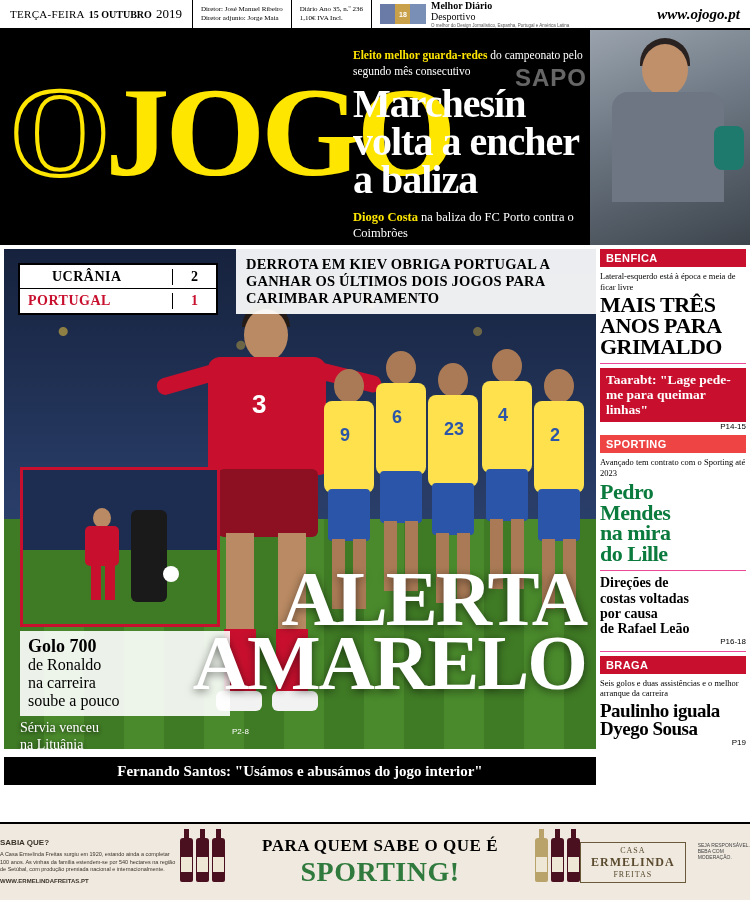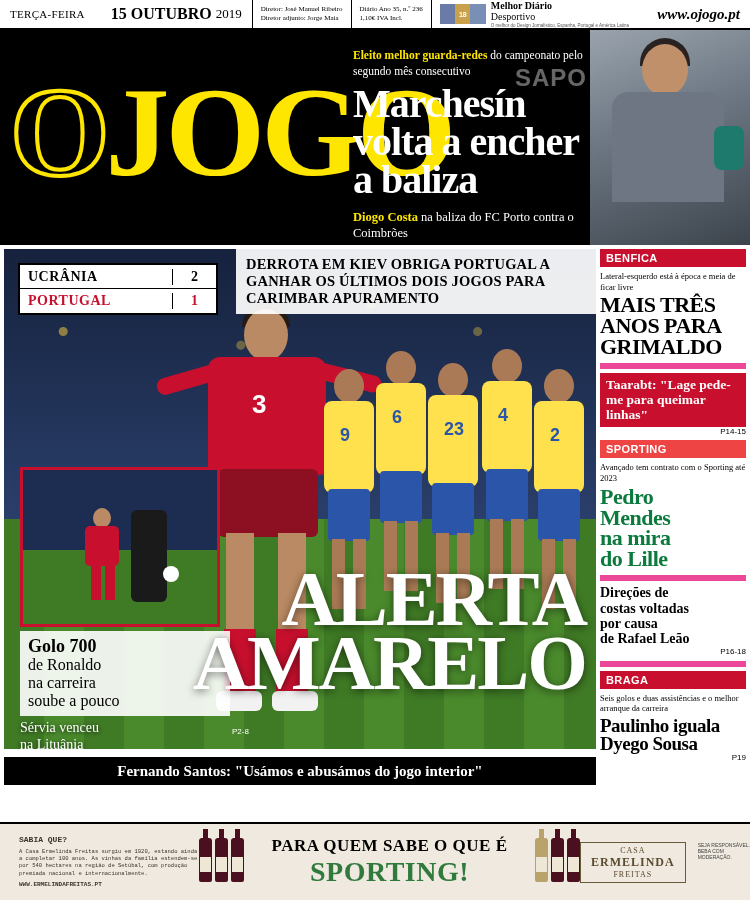--- a/index.html
+++ b/index.html
@@ -12,21 +12,21 @@
   .page { width: 750px; height: 900px; position: relative; background: #fff; }
 
   
   .topbar {
     height: 30px; display: flex; align-items: stretch;
     border-bottom: 2px solid #000; padding: 0 10px;
     font-size: 9px;
   }
   .date-block { display: flex; align-items: center; gap: 4px; padding-right: 10px; }
   .date-weekday { font-size: 11px; letter-spacing: .3px; font-family: "Liberation Serif", serif; }
-  .date-main { font-size: 16px; font-weight: bold; font-family: "Liberation Serif", serif; margin-left: 22px; }
+  .date-main { font-size: 10px; font-weight: bold; font-family: "Liberation Serif", serif; }
   .date-year { font-size: 13px; font-family: "Liberation Serif", serif; }
   .masthead-credits {
     border-left: 1px solid #000; padding: 3px 8px; line-height: 1.25;
     font-size: 7px; display: flex; flex-direction: column; justify-content: center;
     font-family: "Liberation Serif", serif;
   }
   .masthead-edition {
     border-left: 1px solid #000; padding: 3px 8px; line-height: 1.25;
     font-size: 7px; display: flex; flex-direction: column; justify-content: center;
     font-family: "Liberation Serif", serif;
@@ -113,21 +113,21 @@
   .hp .sh{ position:absolute; left:8px; top:120px; width:42px; height:52px; background:#2b55a8; border-radius:4px; }
   .hp .l1{ position:absolute; left:12px; top:170px; width:13px; height:70px; background:#a97a55; }
   .hp .l2{ position:absolute; left:33px; top:170px; width:13px; height:70px; background:#a97a55; }
   .hp .n { position:absolute; left:20px; top:56px; color:#2b55a8; font-size:18px; font-weight:bold; }
 
   .score-box {
     position:absolute; left:14px; top:14px; width:200px; background:#fff;
     border:2px solid #000; font-family:"Liberation Serif", serif;
   }
   .score-row { display:flex; align-items:center; height:24px; font-size:14px; font-weight:bold; }
-  .score-row.ukr { border-bottom:1px solid #000; }
+  .score-row.ukr { border-bottom:1px solid #000;padding-left:24px; }
   .score-name { flex:1; padding-left:8px; letter-spacing:.5px; }
   .score-name.por { color:#c8102e; }
   .score-val { width:44px; text-align:center; border-left:1px solid #000; }
   .score-val.por { color:#c8102e; }
 
   .top-banner {
     position:absolute; right:0; top:0; width:360px; background:rgba(255,255,255,.92);
     padding:7px 10px; font-family:"Liberation Serif", serif; font-weight:bold;
     font-size:14.5px; line-height:1.18; letter-spacing:.2px; text-align:left;
   }
@@ -169,36 +169,36 @@
     position:absolute; left:0; right:0; bottom:0; height:28px;
     background:#000; color:#fff; display:flex; align-items:center; justify-content:center;
     font-family:"Liberation Serif", serif; font-weight:bold; font-size:15px;
   }
 
   
   .club-tag { color:#fff; font-weight:bold; font-size:11px; padding:3px 6px; letter-spacing:.4px; font-family:"Liberation Sans",sans-serif; }
   .tag-benfica { background:#c8102e; }
   .tag-sporting { background:#ef4444; }
   .tag-braga { background:#c8102e; }
-  .side-block { border-bottom:6px solid #ec4899; padding-bottom:5px; }
+  .side-block { border-bottom:1px solid #ec4899; padding-bottom:5px; }
   .side-sub { font-size:8.5px; line-height:1.25; font-family:"Liberation Serif", serif; margin:4px 0 3px; }
   .side-head { font-family:"Liberation Serif", serif; font-weight:bold; font-size:22px; line-height:.95; letter-spacing:-.5px; }
   .side-head.small { font-size:19px; }
   .side-head.green { color:#0a7a3d; }
   .box-red { background:#c8102e; color:#fff; padding:5px 6px; font-family:"Liberation Serif", serif; font-weight:bold; font-size:13.5px; line-height:1.1; }
   .ref { font-size:8px; text-align:right; font-family:"Liberation Sans",sans-serif; }
   .side-note { font-family:"Liberation Serif", serif; font-weight:bold; font-size:14px; line-height:1.1; }
   .side-small-txt { font-size:8.5px; line-height:1.25; font-family:"Liberation Serif", serif; }
 
   
   .ad {
     position:absolute; left:0; bottom:0; width:750px; height:78px;
     background:#efe9df; border-top:2px solid #000; display:flex; align-items:center;
   }
-  .ad-left { width:180px; padding:6px 0; font-size:5.5px; line-height:1.35; font-family:Liberation Mono, monospace; color:#3a332a;margin-left:19px; }
+  .ad-left { width:180px; padding:6px 0; font-size:5.5px; line-height:1.35; font-family:Liberation Sans, sans-serif; color:#3a332a; }
   .ad-left b { font-size:8px; display:block; margin-bottom:2px; }
   .ad-site { font-size:6px; font-weight:bold; margin-top:4px; }
   .bottles { display:flex; gap:3px; align-items:flex-end; padding-bottom:4px; }
   .bottle { width:13px; height:44px; background:#4a1020; border-radius:3px 3px 2px 2px; position:relative; }
   .bottle.w { background:#b9a36a; }
   .bottle::before { content:""; position:absolute; left:4px; top:-9px; width:5px; height:10px; background:inherit; }
   .bottle .lab { position:absolute; left:1px; bottom:10px; width:11px; height:15px; background:#efe7d6; }
   .ad-center { flex:1; text-align:center; font-family:"Liberation Serif", serif; }
   .ad-c1 { font-size:17px; font-weight:bold; letter-spacing:.5px; }
   .ad-c2 { font-size:28px; font-weight:bold; color:#2f7a3c; letter-spacing:.5px; }

